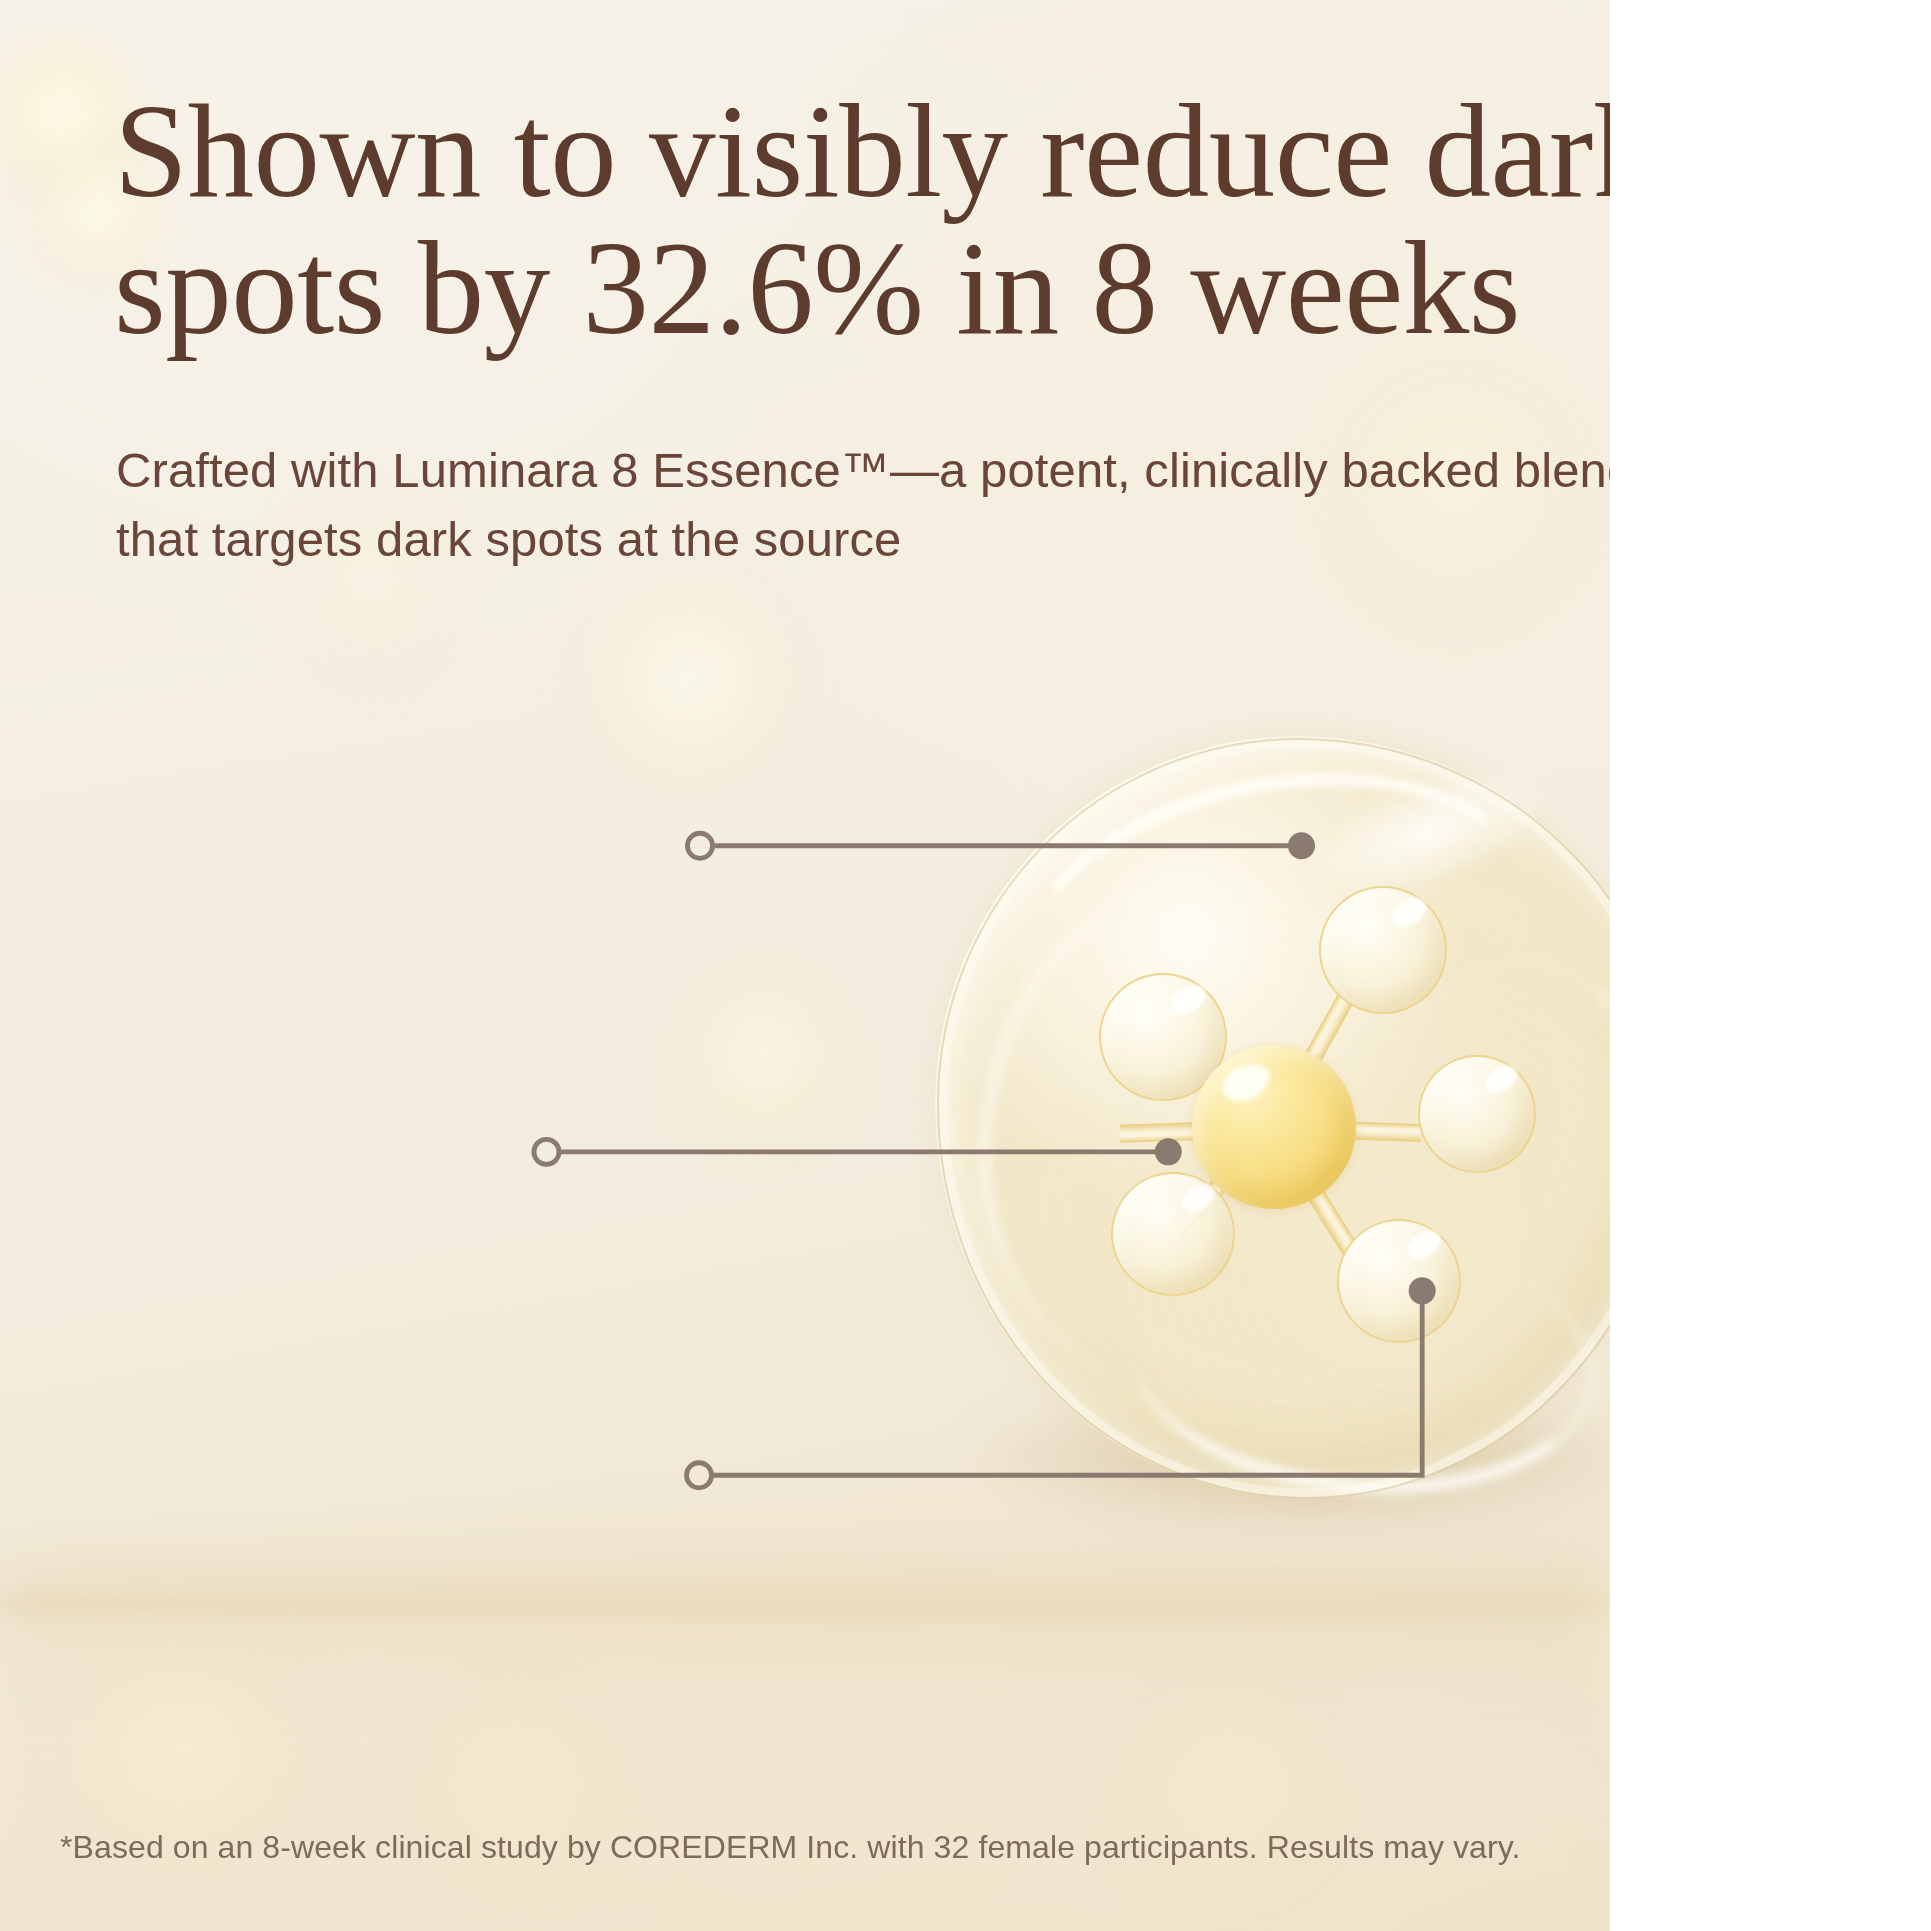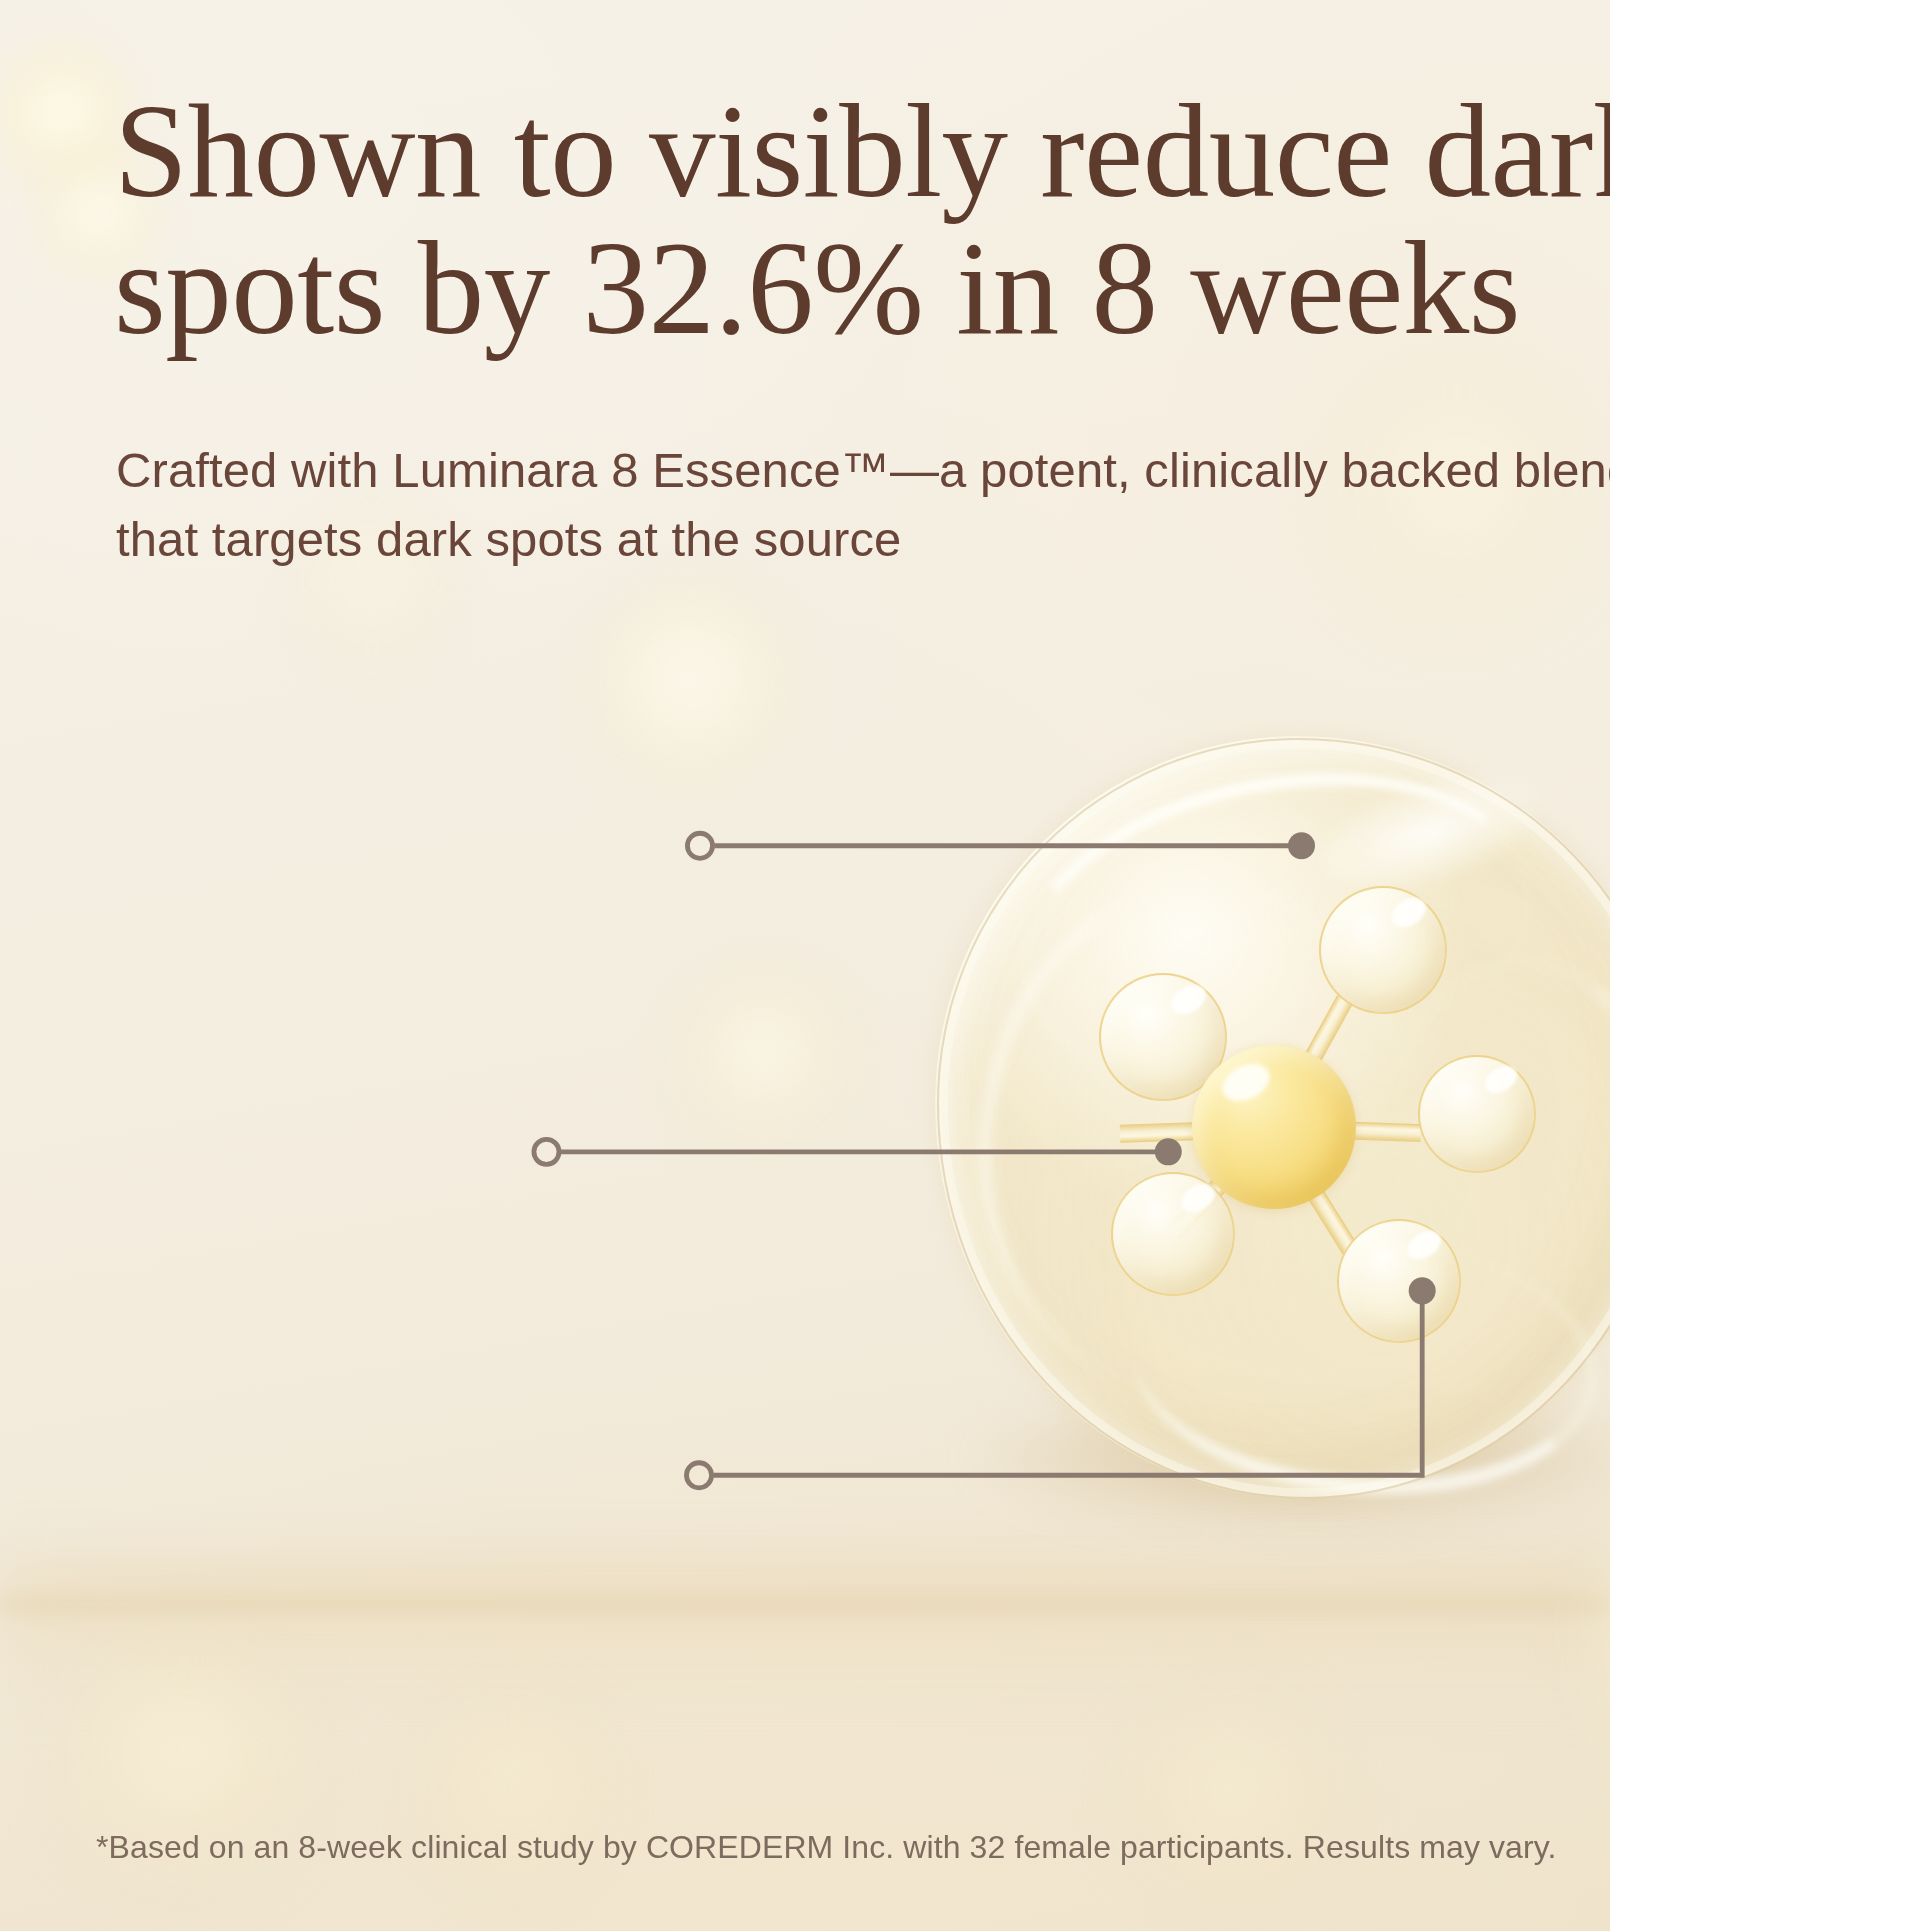--- a/index.html
+++ b/index.html
@@ -277,21 +277,20 @@
   
   .footnote {
     position: absolute;
     left: 60px;
     top: 1827px;
     font-size: 32px;
     line-height: 1.25;
     color: #7d6b5e;
     letter-spacing: 0.1px;
     font-weight: 400;
-    margin-left: 36px;
   }
 </style>
 </head>
 <body>
 
 <div id="stage">
 
   <div class="bg-base"></div>
   <div class="surface-band"></div>
   <div class="surface-line"></div>

